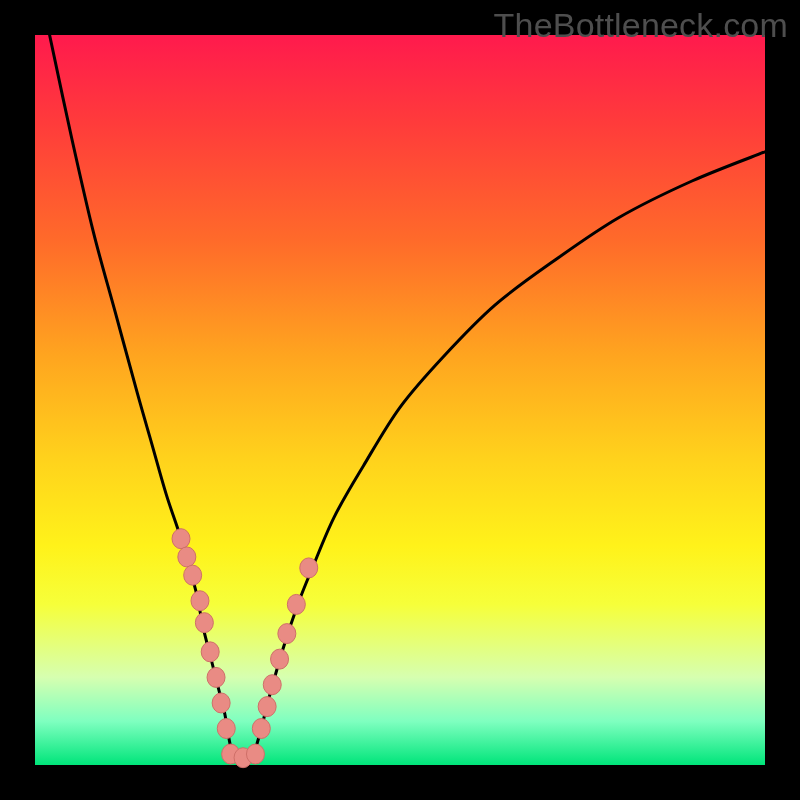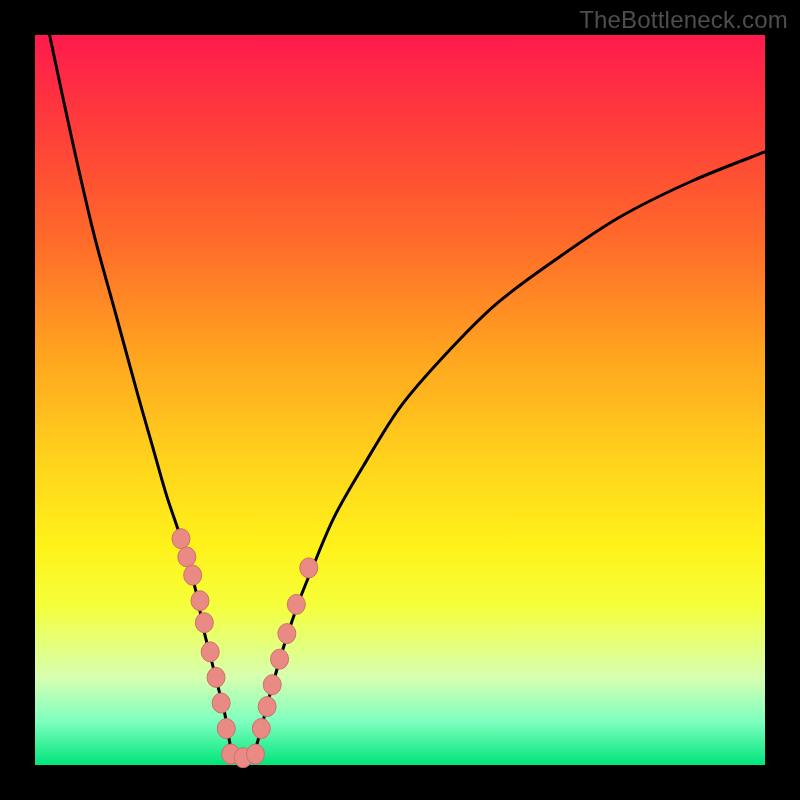--- a/index.html
+++ b/index.html
@@ -35,21 +35,21 @@
       #f6ff3a 78%,
       #d6ffb0 88%,
       #7fffc0 94%,
       #00e57a 100%);
   }
   .watermark {
     position: absolute;
     top: 6px;
     right: 12px;
     color: #4e4e4e;
-    font-size: 24px;
+    font-size: 34px;
     font-weight: 500;
     letter-spacing: 0.2px;
     user-select: none;
   }
   svg.curves {
     position: absolute;
     left: 35px;
     top: 35px;
     width: 730px;
     height: 730px;

